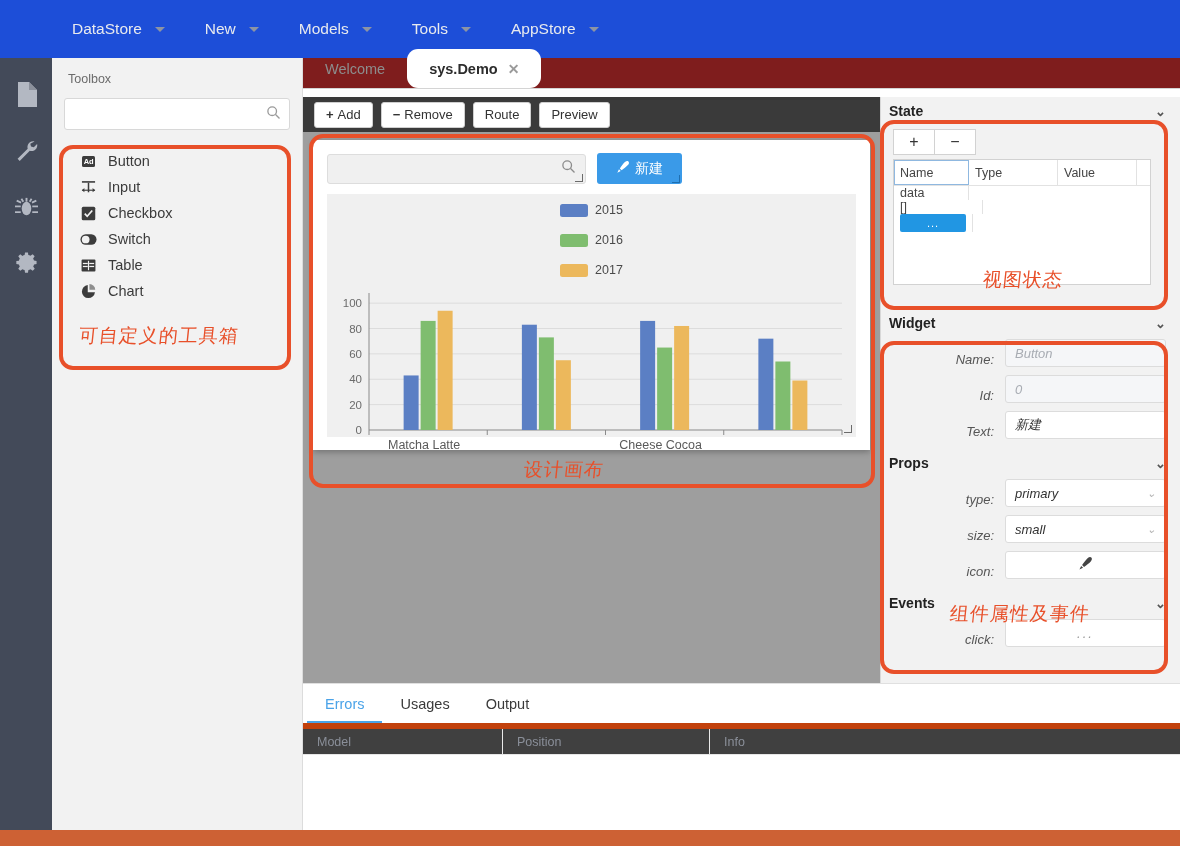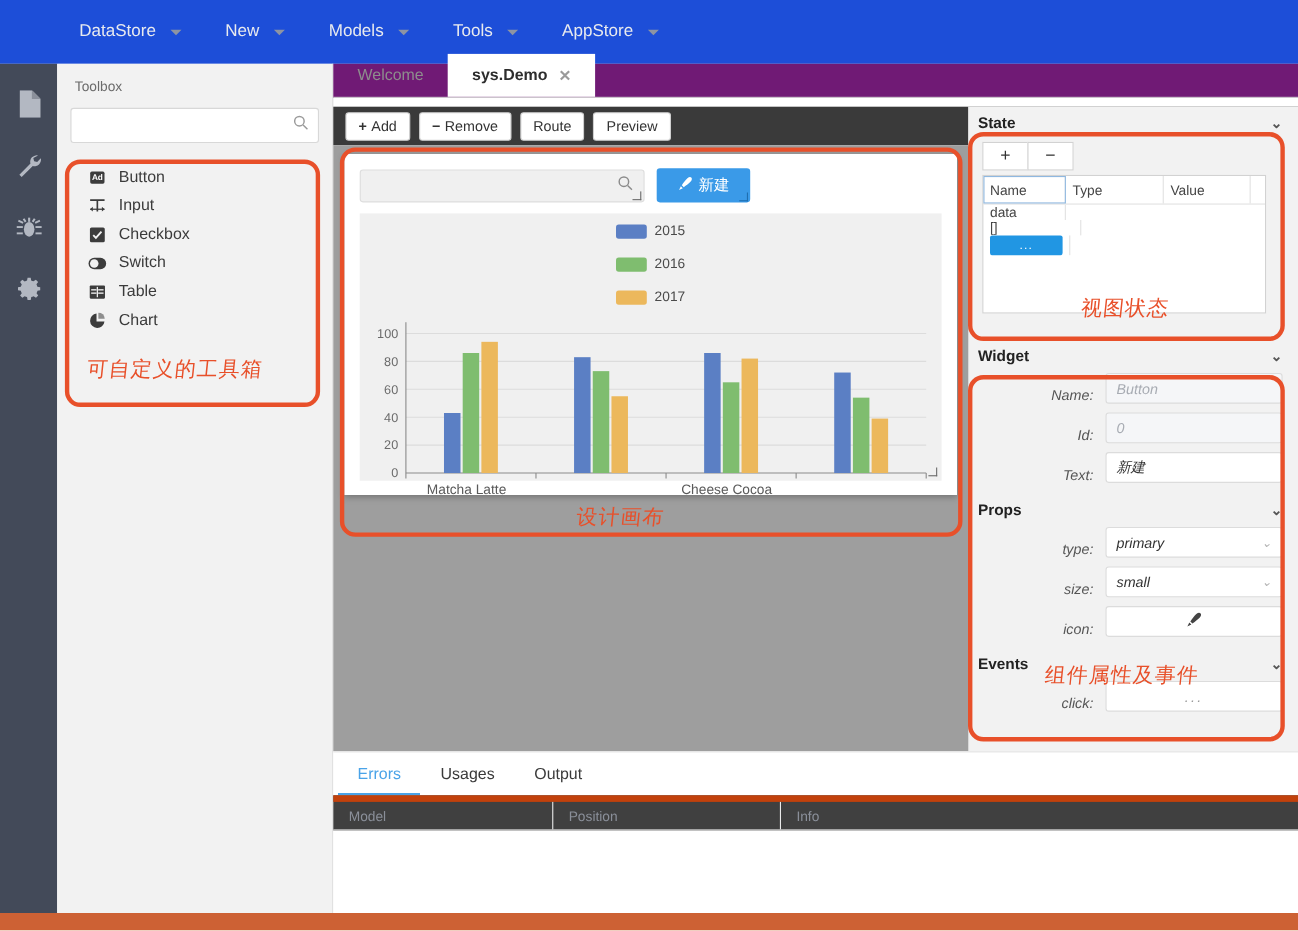--- a/index.html
+++ b/index.html
@@ -60,28 +60,28 @@
   .gi svg { fill: #3c3c3c; }
   .ad-badge {
     display: inline-block; background: #3c3c3c; color: #fff;
     font-size: 7.5px; font-weight: bold; line-height: 11px;
     padding: 0 1.5px; border-radius: 1.5px; letter-spacing: -0.2px;
   }
 
   
   .tabstrip {
     position: absolute; left: 303px; top: 58px; width: 877px; height: 31px;
-    background: #701a75; border-bottom: 1px solid #d4d4d4;
+    background: #7f1d1d; border-bottom: 1px solid #d4d4d4;
     display: flex; align-items: flex-end;
   }
   .etab {
     height: 39px; display: flex; align-items: center; gap: 10px;
     padding: 0 22px; font-size: 14.5px; color: #8d8d8d; cursor: default;
   }
-  .etab.active { background: #fff; color: #2d2d2d; font-weight: bold; }
+  .etab.active { background: #fff; color: #2d2d2d; font-weight: bold; border-radius: 11px; }
   .etab .x { font-size: 14px; color: #9a9a9a; }
 
   
   .edtoolbar {
     position: absolute; left: 303px; top: 97px; width: 877px; height: 35px;
     background: #3a3a3a; display: flex; align-items: center; gap: 8px; padding-left: 11px;
   }
   .tbtn {
     height: 26px; background: #fff; border: 1px solid #cfcfcf; border-radius: 3px;
     font-size: 13px; color: #333; padding: 0 11px;

